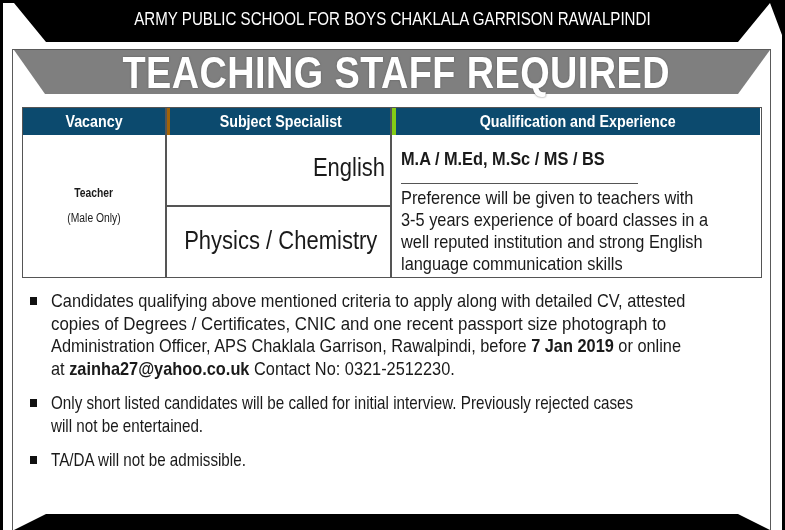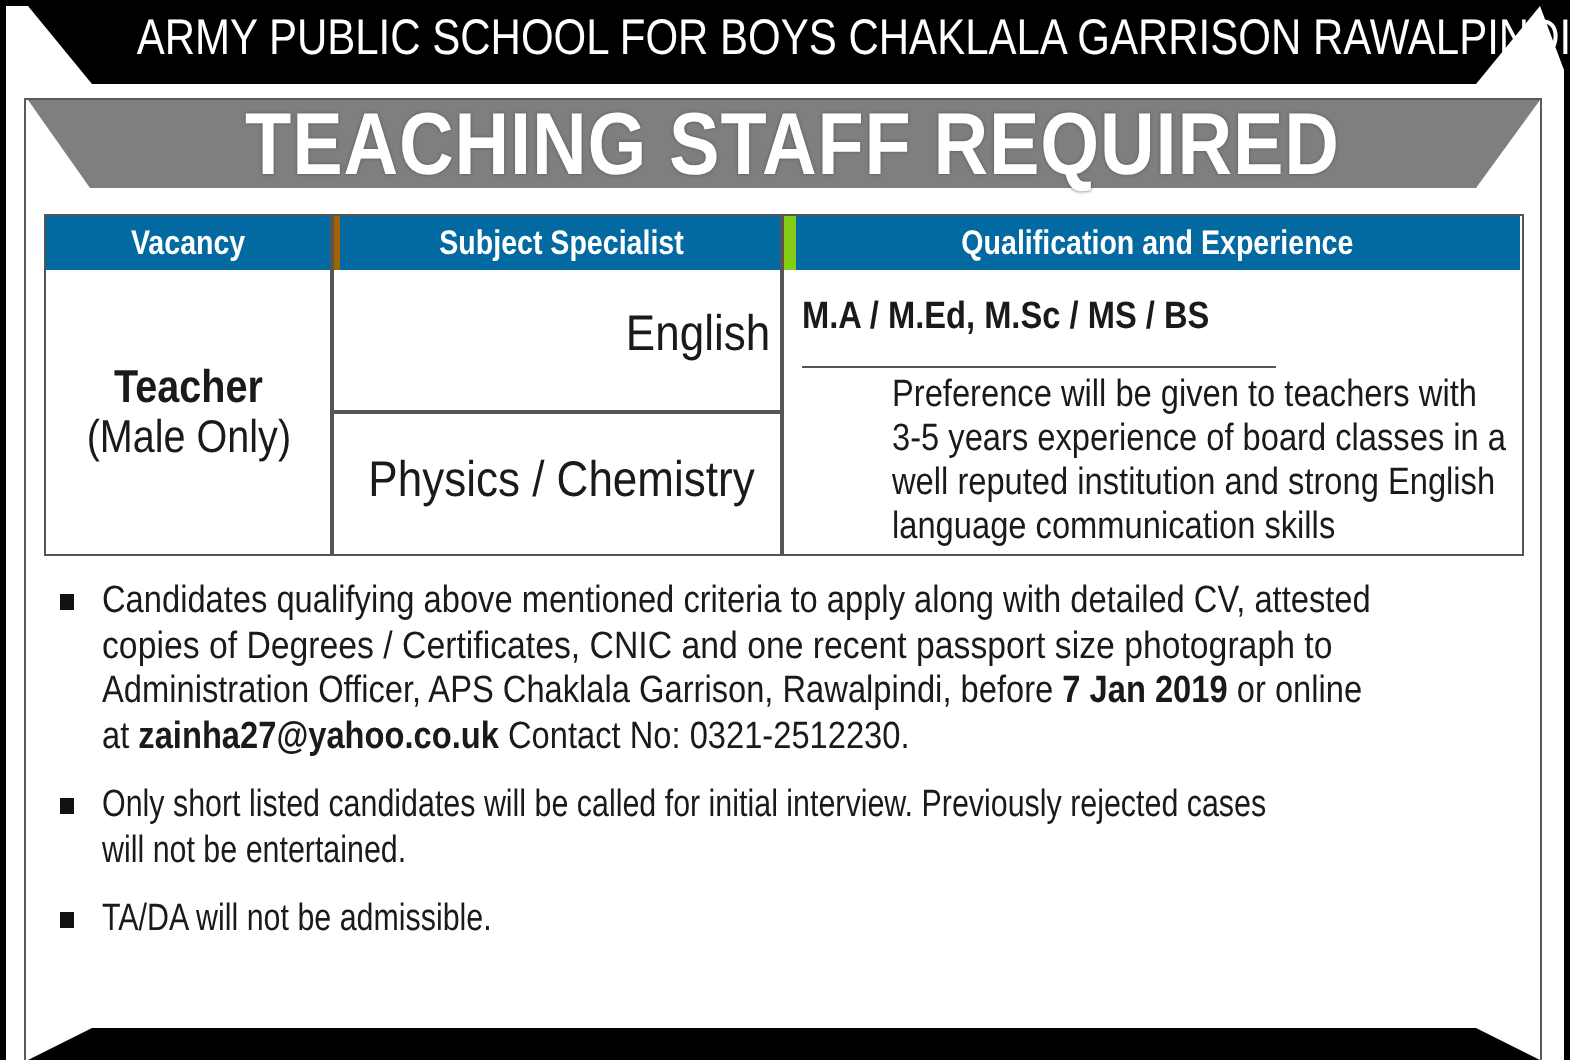--- a/index.html
+++ b/index.html
@@ -16,21 +16,21 @@
       position: absolute; left: 12px; top: 49px; width: 759px; height: 481px;
       border-left: 1.5px solid #5a5a5a; border-right: 1.5px solid #5a5a5a; border-top: 1.5px solid #5a5a5a;
     }
     .top-banner-shape {
       position: absolute; left: 0; top: 0; width: 785px; height: 43px;
       background: #000;
       clip-path: polygon(0 0, 785px 0, 785px 43px, 785px 43px, 770px 3px, 738px 42px, 46px 42px, 14px 3px, 3px 3px, 3px 43px, 0 43px);
     }
     .top-banner-title {
       position: absolute; left: 0; top: 6px; width: 785px; text-align: center;
-      color: #ffffff; font-size: 25px; font-weight: normal; letter-spacing: 0px;
+      color: #ffffff; font-size: 18px; font-weight: normal; letter-spacing: 0px;
       line-height: 26px;
     }
     .top-banner-title span {
       display: inline-block; transform: scaleX(0.84); transform-origin: center; white-space: nowrap;
     }
 
     
     .gray-banner {
       position: absolute; left: 14px; top: 50px; width: 756px; height: 44px;
       background: #7f7f7f;
@@ -42,56 +42,56 @@
       text-shadow: 0 0 2px #555;
     }
     .headline span { display: inline-block; transform: scaleX(0.86); white-space: nowrap; letter-spacing: 0.5px; }
 
     
     .vac-table {
       position: absolute; left: 22px; top: 107px; width: 740px; height: 171px;
       border: 1.5px solid #555; background: #fff;
     }
     .th {
-      position: absolute; top: 0; height: 27px; background: #0369a1; color: #fff;
+      position: absolute; top: 0; height: 27px; background: #0c4a6e; color: #fff;
       font-size: 17px; font-weight: bold; line-height: 27px; text-align: center;
     }
     .th span { display: inline-block; transform: scaleX(0.84); white-space: nowrap; }
     .th-vacancy { left: 0; width: 143px; }
     .th-subject { left: 143px; width: 225px; border-left: 4px solid #a16207; }
-    .th-qual { left: 368px; width: 369px; border-left: 7px solid #84cc16; }
+    .th-qual { left: 368px; width: 369px; border-left: 5px solid #84cc16; }
 
     .vline { position: absolute; top: 0; bottom: 0; width: 1.5px; background: #555; }
     .vline-1 { left: 142px; }
     .vline-2 { left: 367px; }
     .hline-sub { position: absolute; left: 143px; width: 225px; top: 97px; height: 1.5px; background: #555; }
 
     .cell-vacancy {
       position: absolute; left: 0; top: 27px; width: 142px; height: 142px;
       display: flex; flex-direction: column; justify-content: center; align-items: center;
-      font-size: 23px; line-height: 25px; text-align: center;
+      font-size: 12px; line-height: 25px; text-align: center;
     }
     .cell-vacancy .t1 { font-weight: bold; display: inline-block; transform: scaleX(0.86); }
     .cell-vacancy .t2 { display: inline-block; transform: scaleX(0.86); }
 
     .cell-subject {
       position: absolute; left: 143px; width: 224px; text-align: right;
       font-size: 25px; line-height: 24px;
     }
     .cell-subject span { display: inline-block; transform: scaleX(0.88); white-space: nowrap; }
     .cell-english { top: 47px; }
     .cell-physics { top: 120px; text-decoration: underline; }
 
     .cell-qual { position: absolute; left: 378px; top: 39px; width: 360px; }
     .qual-degrees {
       font-size: 19px; font-weight: bold; line-height: 24px;
       border-bottom: 1.5px solid #555; display: inline-block; padding-bottom: 12px;
     }
     .qual-degrees span { display: inline-block; transform: scaleX(0.86); transform-origin: left; white-space: nowrap; }
-    .qual-desc { font-size: 19px; line-height: 22px; margin-top: 3px; margin-left: 45px; }
+    .qual-desc { font-size: 19px; line-height: 22px; margin-top: 3px; }
     .qual-desc div { transform: scaleX(0.86); transform-origin: left; white-space: nowrap; }
 
     
     .notes { position: absolute; left: 30px; top: 290px; width: 735px; }
     .note { position: relative; padding-left: 21px; font-size: 19px; line-height: 22.5px; margin-bottom: 12px; }
     .note .bullet {
       position: absolute; left: 0; top: 7px; width: 7px; height: 8px; background: #111;
     }
     .note .line { white-space: nowrap; transform-origin: left; }
     .sq { transform: scaleX(0.86); }

